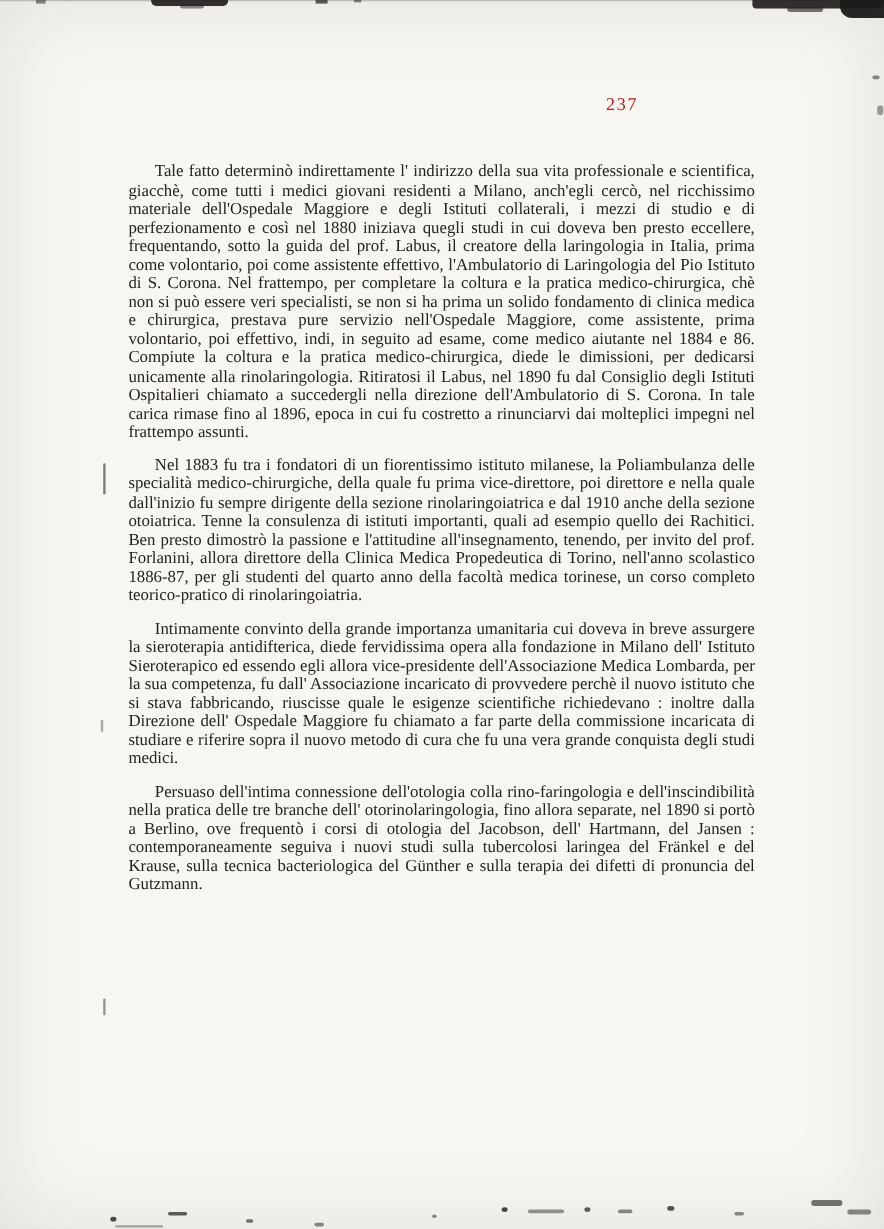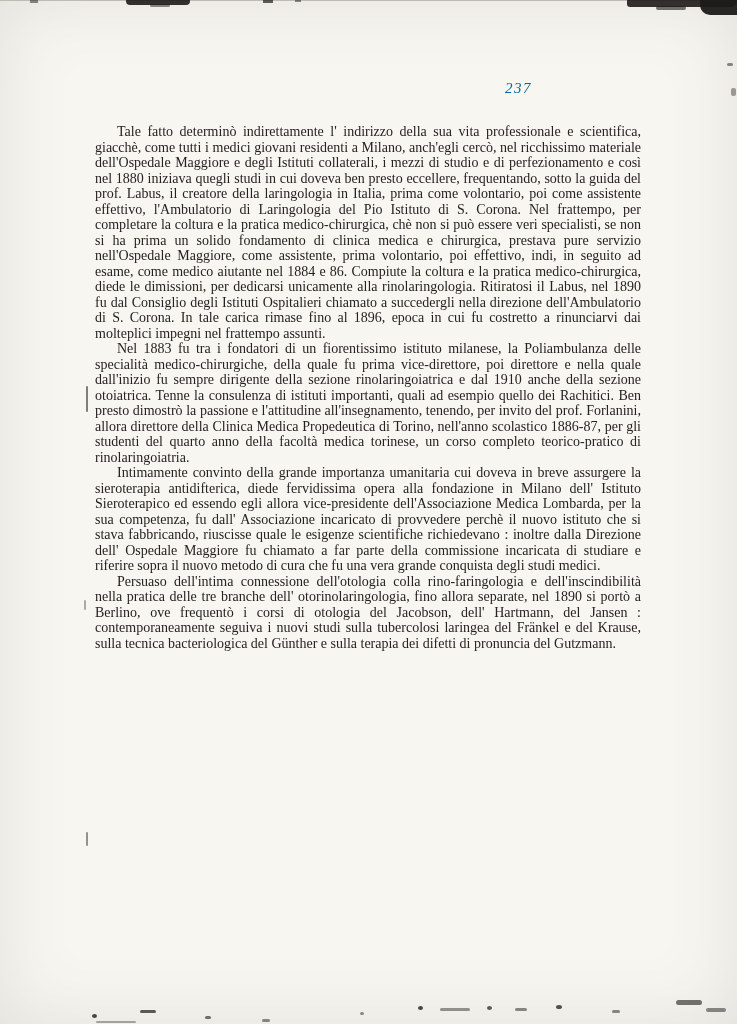--- a/index.html
+++ b/index.html
@@ -28,37 +28,36 @@
     height: 1px;
     background: #b6b2a9;
     opacity: .6;
   }
   .page-number {
     position: absolute;
     left: 505px;
     top: 80px;
     font-size: 15px;
     letter-spacing: 1.5px;
-    color: #0369a1;
-    font-style: italic;
+    color: #b91c1c;
   }
   .text-block {
     position: absolute;
     left: 95px;
     top: 124px;
     width: 546px;
     color: #262220;
     font-size: 14px;
     line-height: 15.5px;
     text-align: justify;
     hyphens: auto;
     -webkit-hyphens: auto;
   }
   .text-block p {
-    margin: 0;
+    margin: 12px;
     text-indent: 22px;
   }
   .art {
     position: absolute;
     background: #1d1b19;
     opacity: .85;
   }
 </style>
 </head>
 <body>

